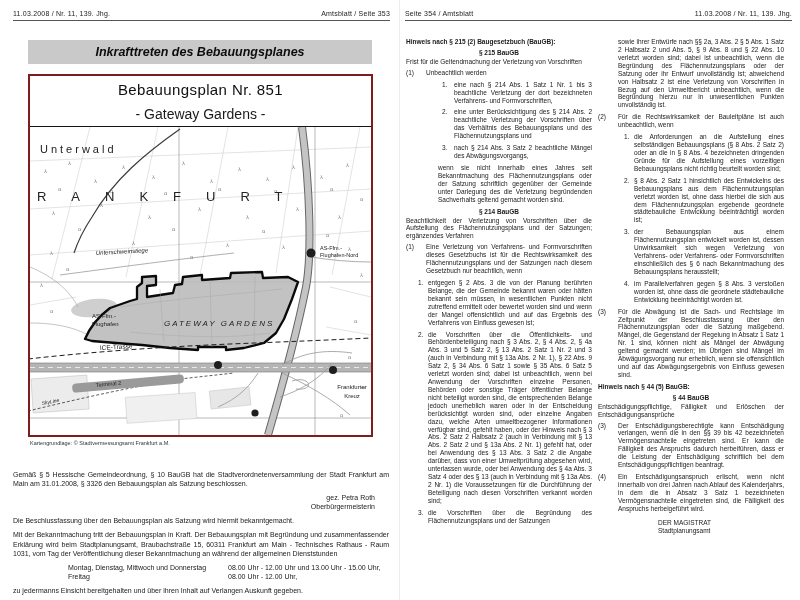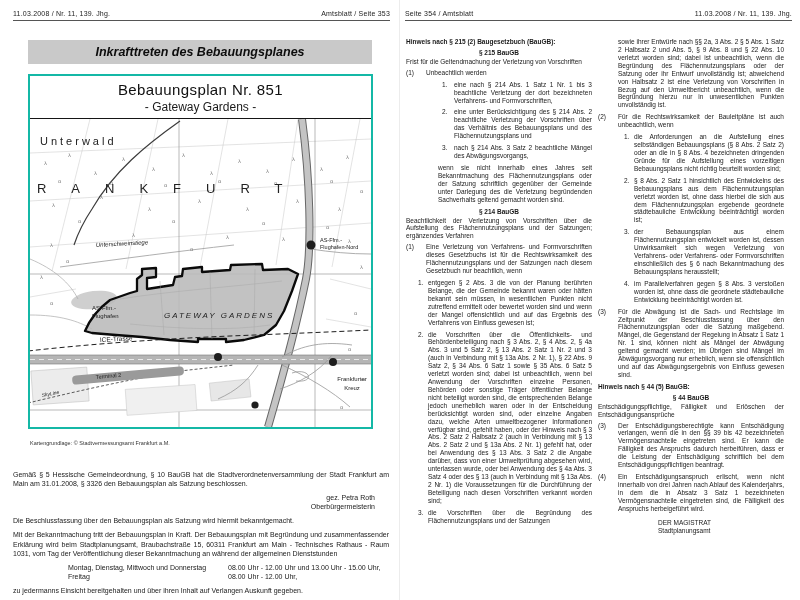--- a/index.html
+++ b/index.html
@@ -28,25 +28,25 @@
   
   .title-bar {
     position:absolute; top:40px; left:28px; right:26px; height:24px;
     background:#c9c9c9; text-align:center;
     font-size:12.5px; font-weight:bold; line-height:24px; color:#0d0d0d;font-style:italic;
   }
 
   
   .figure {
     position:absolute; top:74px; left:28px; width:345px;
-    border:2px solid #14b8a6; background:#fff; box-sizing:border-box;
+    border:2px solid #7f1d1d; background:#fff; box-sizing:border-box;
   }
   .fig-head { border-bottom:1.5px solid #151515; padding:5px 0 4px 0; text-align:center; }
   .fig-title { font-size:15px; color:#101010; letter-spacing:.4px; }
-  .fig-subtitle { font-size:12px; color:#1a1a1a; margin-top:2px; }
+  .fig-subtitle { font-size:14px; color:#1a1a1a; margin-top:8px; }
   .fig-map svg { display:block; }
   .map-credit {
     position:absolute; top:440px; left:30px;
     font-size:5.5px; color:#333;
   }
 
   
   .lp-body {
     position:absolute; top:470px; left:13px; right:9px;
     font-size:7px; line-height:1.3; text-align:justify; color:#1a1a1a;

